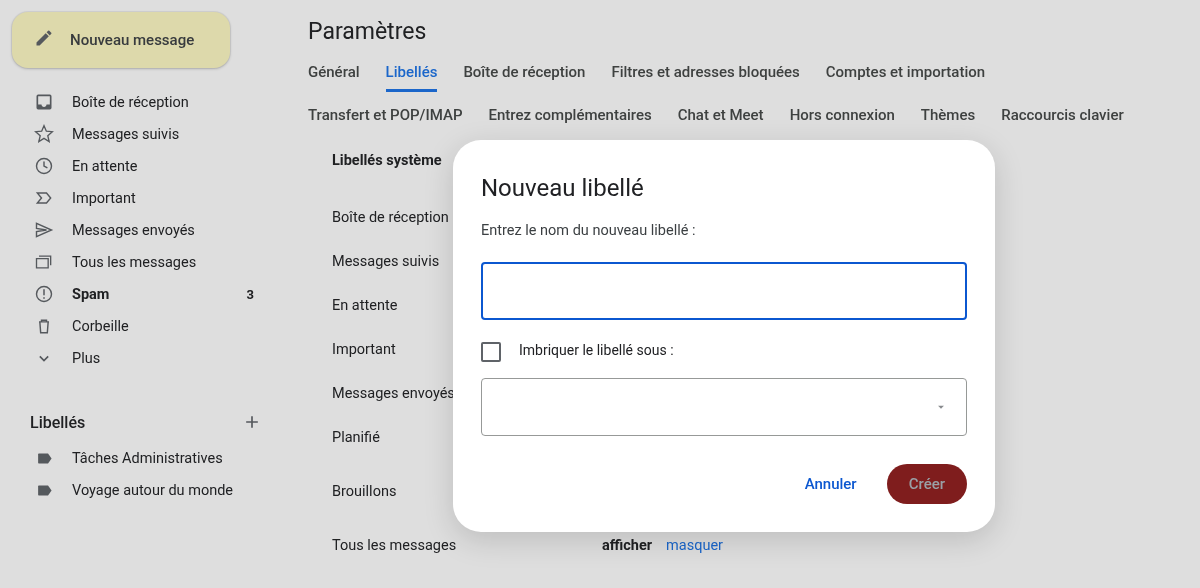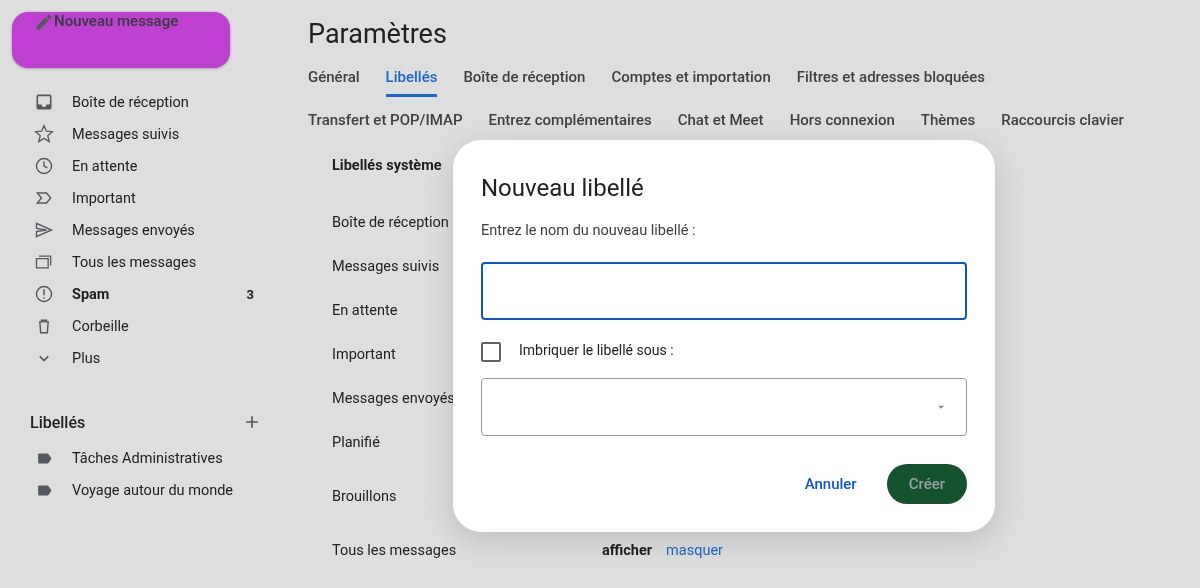--- a/index.html
+++ b/index.html
@@ -27,25 +27,27 @@
     }
     
     .sidebar {
       width: 280px;
       padding: 8px 0 8px 8px;
       background: #fff;
       flex-shrink: 0;
     }
     .compose-btn {
       display: flex;
+      align-items: center;
+      gap: 16px;
       height: 56px;
       padding: 0 22px;
       margin: 4px 0 18px 4px;
       border-radius: 16px;
-      background: #d946ef;
+      background: #fef9c3;
       box-shadow: 0 1px 3px rgba(0,0,0,0.2), 0 0 0 1px rgba(0,0,0,0.05);
       width: 218px;
       font-size: 15px;
       font-weight: 500;
       color: #3c4043;
       cursor: pointer;
     }
     .sb-item {
       display: flex;
       align-items: center;
@@ -68,21 +70,21 @@
       margin-top: 28px;
     }
     .sb-section-title { font-size: 16px; font-weight: 500; }
     .sb-section .add { margin-left: auto; width:20px; height:20px; fill:#5f6368; cursor:pointer;}
     
     .main {
       flex: 1;
       padding: 18px 0 0 0;
     }
     .page-title {
-      font-size: 27px;
+      font-size: 23px;
       font-weight: 400;
       color: #202124;
       padding: 0 0 18px 28px;
     }
     .tabs {
       display: flex;
       flex-wrap: wrap;
       gap: 26px;
       row-gap: 14px;
       padding: 0 28px;
@@ -165,21 +167,21 @@
     .btn-text {
       height: 40px;
       padding: 0 22px;
       display:flex; align-items:center;
       font-size: 15px;
       font-weight: 500;
       border-radius: 20px;
       cursor:pointer;
     }
     .btn-cancel { color:#0b57d0;text-align:right; }
-    .btn-create { background:#14532d; color:#9aa0a6; }
+    .btn-create { background:#7f1d1d; color:#9aa0a6; }
   </style>
 </head>
 <body>
 
 <div class="app">
   <aside class="sidebar">
     <div class="compose-btn">
       <span class="sb-icon">
         <svg viewBox="0 0 24 24" width="20" height="20">
             <path fill="#5f6368" d="M3 17.25V21h3.75L17.81 9.94l-3.75-3.75L3 17.25zM20.71 7.04a1 1 0 0 0 0-1.41l-2.34-2.34a1 1 0 0 0-1.41 0l-1.83 1.83 3.75 3.75 1.83-1.83z"></path>
@@ -287,22 +289,22 @@
       <span>Voyage autour du monde</span>
     </div>
   </aside>
 
   <main class="main">
     <h1 class="page-title">Paramètres</h1>
     <div class="tabs">
       <span class="tab">Général</span>
       <span class="tab active">Libellés</span>
       <span class="tab">Boîte de réception</span>
+      <span class="tab">Filtres et adresses bloquées</span>
       <span class="tab">Comptes et importation</span>
-      <span class="tab">Filtres et adresses bloquées</span>
       <span class="tab">Transfert et POP/IMAP</span>
       <span class="tab">Entrez complémentaires</span>
       <span class="tab">Chat et Meet</span>
       <span class="tab">Hors connexion</span>
       <span class="tab">Thèmes</span>
       <span class="tab">Raccourcis clavier</span>
     </div>
     <div class="content">
       <div class="sub-title">Libellés système</div>
       <div class="row">

